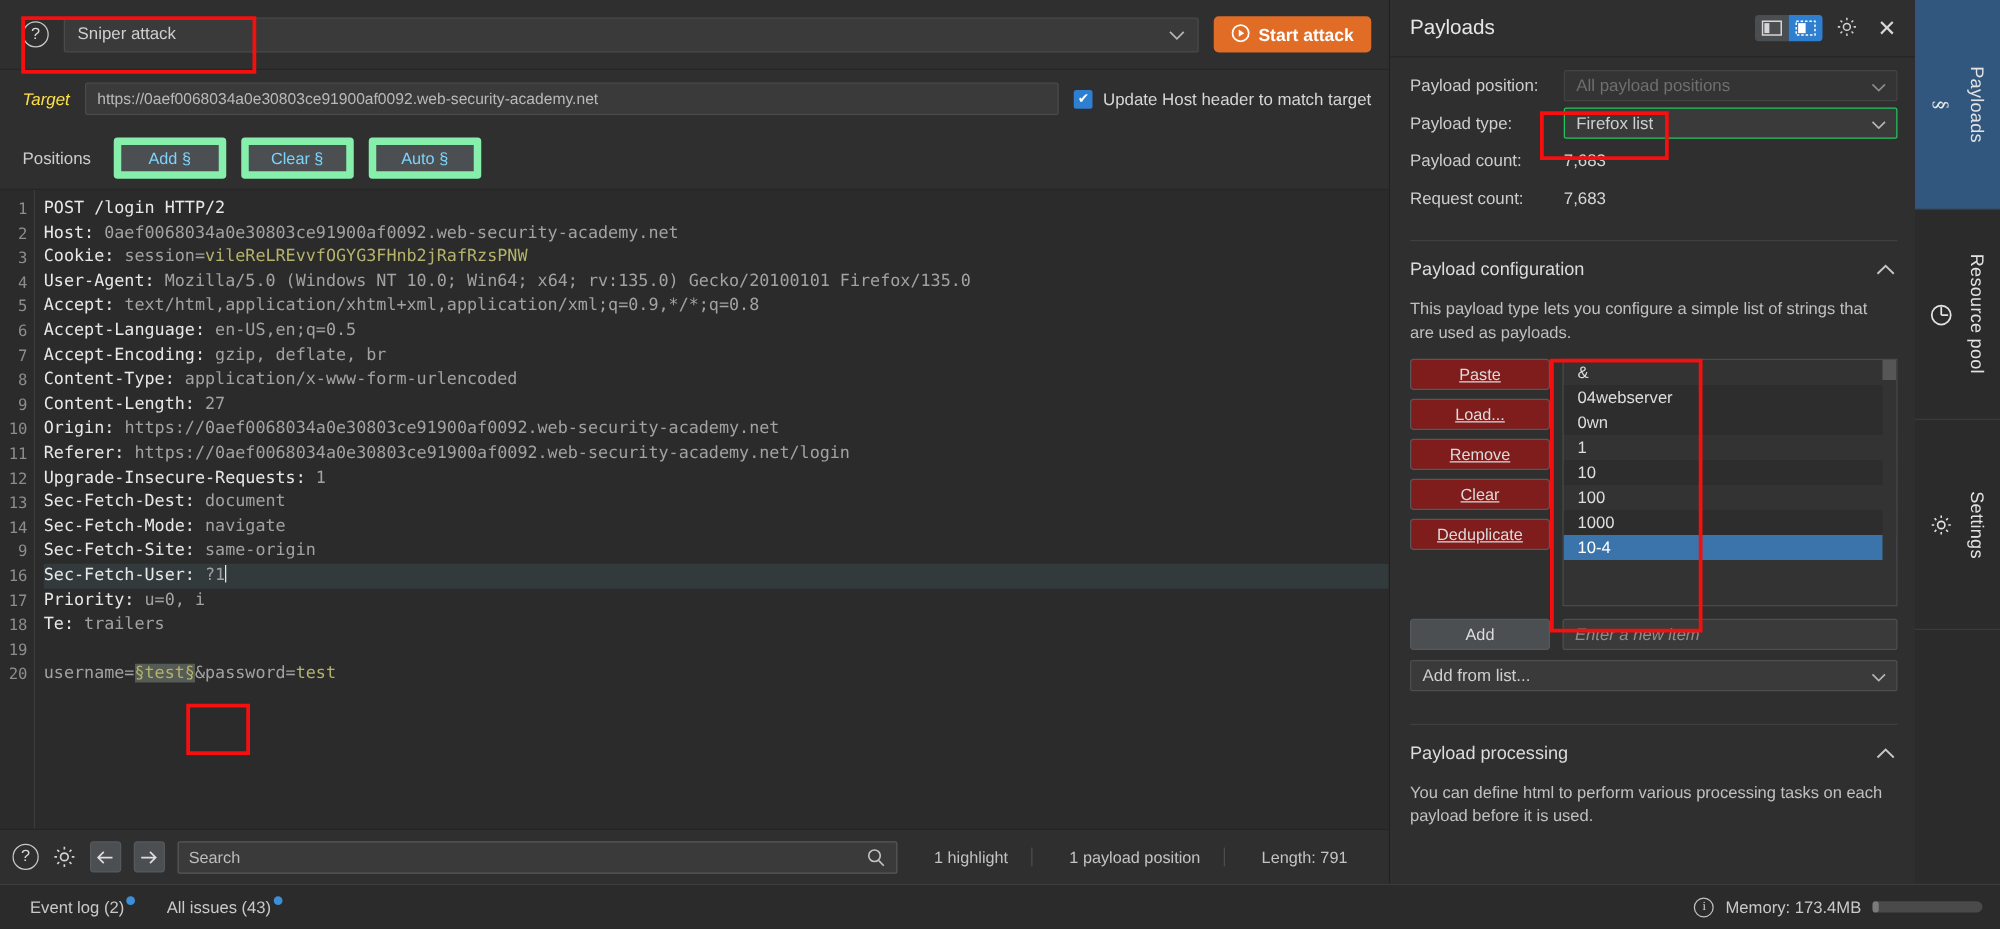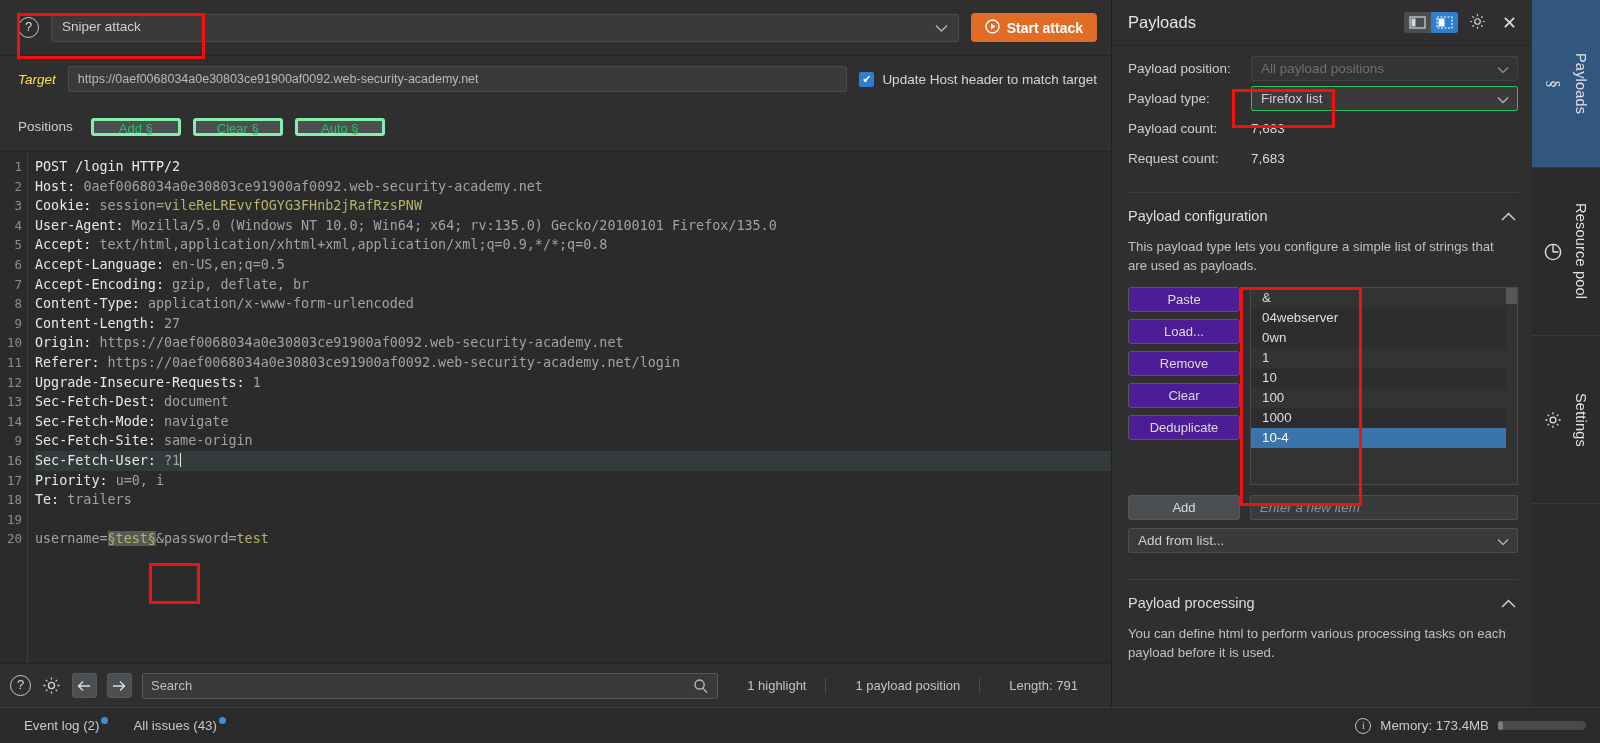--- a/index.html
+++ b/index.html
@@ -70,23 +70,23 @@
   }
   .chk-label { font-size: 13.5px; color: #d6d6d6; }
 
   .positions-row {
     height: 50px; display: flex; align-items: center;
     padding: 0 18px; gap: 12px; background: #2f2f2f;
     border-bottom: 1px solid #262626;
   }
   .positions-label { font-size: 13.5px; color: #cdcdcd; margin-right: 6px; }
   .pos-btn {
-    height: 18px; min-width: 90px; padding: 0 16px;
-    background: #4b4f52; border: 3px solid #86efac; border-radius: 3px;
-    color: #22c55e; font-size: 13px; cursor: pointer;
+    height: 33px; min-width: 90px; padding: 0 16px;
+    background: #4b4f52; border: 6px solid #86efac; border-radius: 3px;
+    color: #7dd3fc; font-size: 13px; cursor: pointer;
     font-family: "Liberation Sans", sans-serif;
   }
 
   
   .editor-wrap {
     flex: 1 1 auto; min-height: 0; display: flex;
     background: #2b2b2b; overflow: hidden; position: relative;
   }
   .gutter {
     width: 28px; flex: none; text-align: right;
@@ -184,23 +184,24 @@
   }
   .sec-title { font-size: 14.5px; color: #dcdcdc; }
   .sec-desc {
     padding: 2px 18px 12px 16px; font-size: 13.2px;
     line-height: 19px; color: #c0c0c0;
   }
 
   .list-area { display: flex; padding: 0 14px 0 16px; gap: 10px; }
   .list-btns { width: 112px; flex: none; display: flex; flex-direction: column; gap: 7px; }
   .lb {
-    height: 25px; background: #4c1d95; border: 1px solid #56595c;
+    height: 25px; background: #7f1d1d; border: 1px solid #56595c;
     border-radius: 3px; color: #dcdcdc; font-size: 13px; cursor: pointer;
     font-family: "Liberation Sans", sans-serif;
+    text-decoration: underline;
   }
   .payload-list {
     flex: 1 1 auto; height: 198px; border: 1px solid #4a4a4a;
     background: #333333; overflow: hidden; position: relative;
   }
   .pl-row {
     height: 20px; line-height: 20px; padding-left: 11px;
     font-size: 13.3px; color: #dedede; cursor: pointer;
   }
   .pl-row.odd { background: #2d2d2d; }

